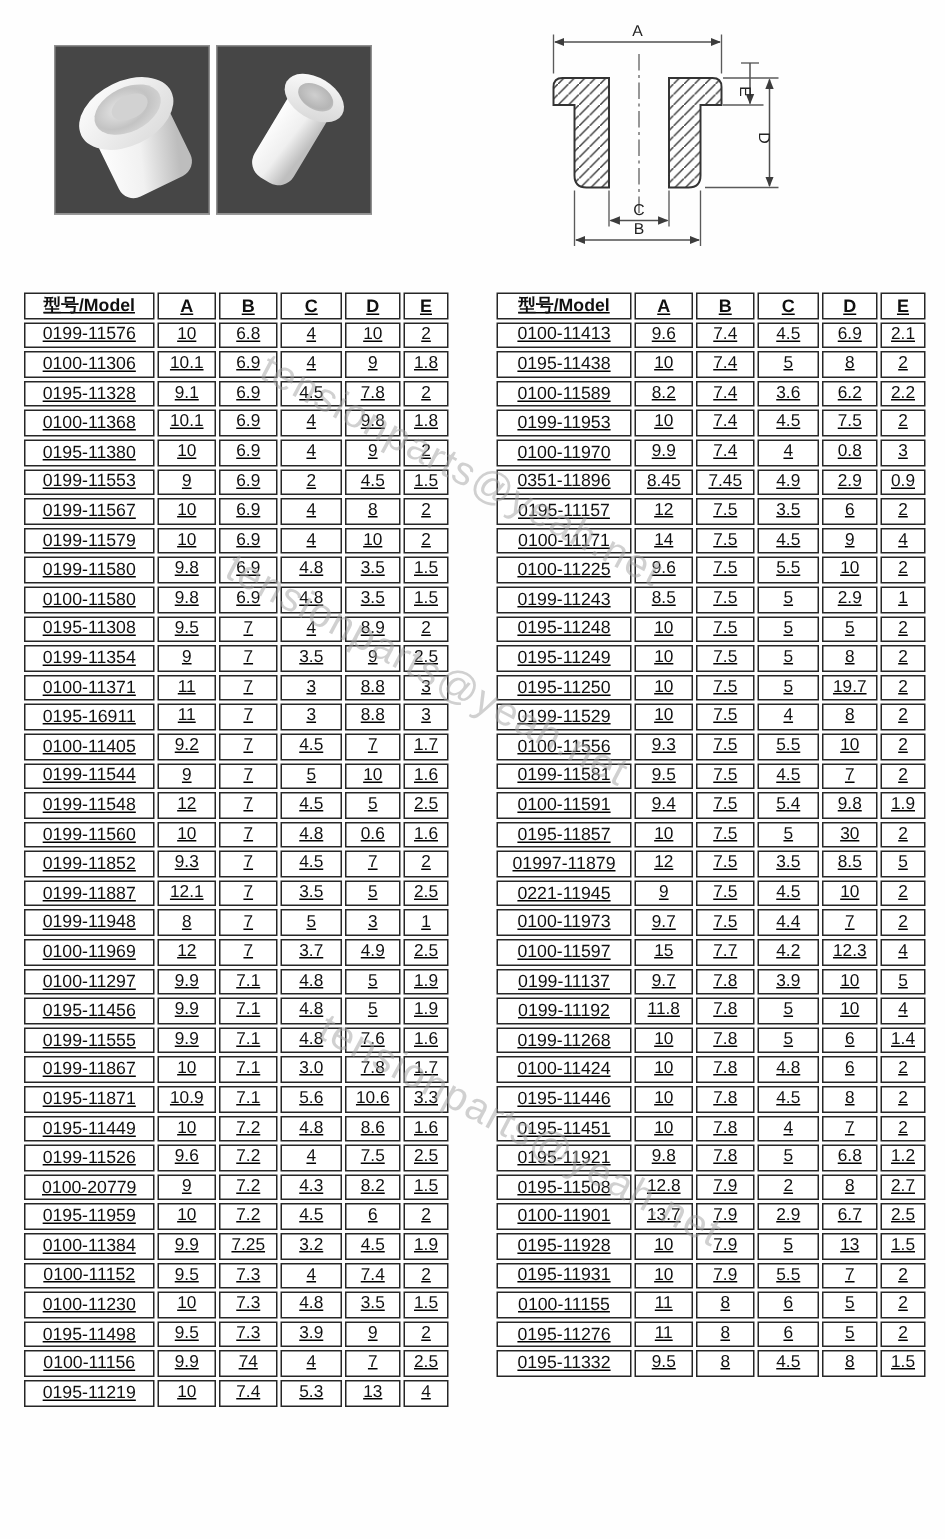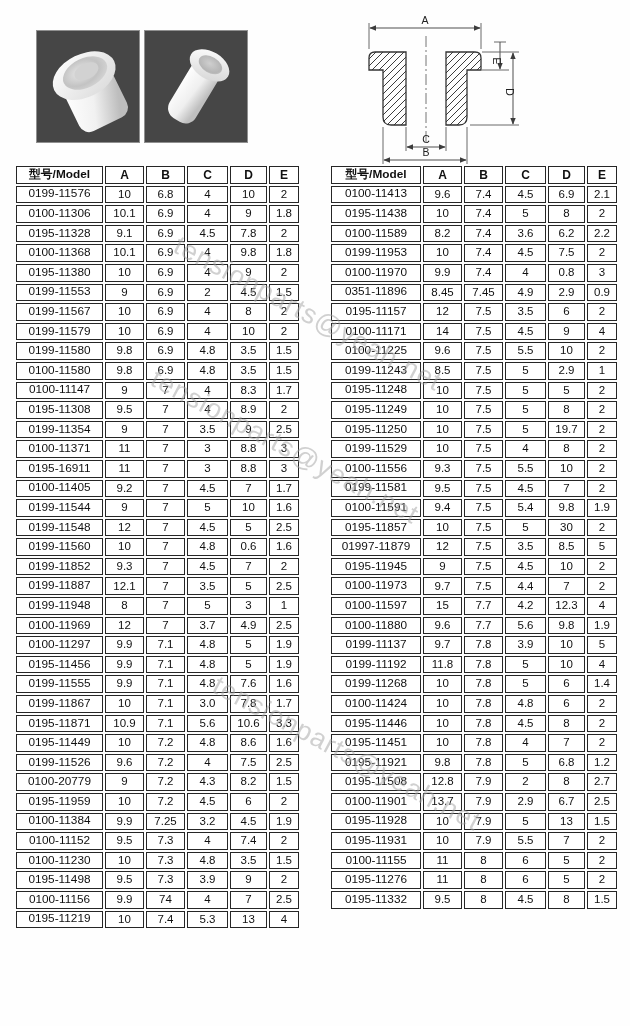--- a/index.html
+++ b/index.html
@@ -13,21 +13,21 @@
   .photo svg{display:block;width:100%;height:100%;}
 
   
   .diagram{position:absolute;left:330px;top:0;width:290px;height:170px;}
   .diagram .dimline{stroke:#4f4f4f;stroke-width:1;fill:none;}
   .diagram .extline{stroke:#5a5a5a;stroke-width:0.9;fill:none;}
   .diagram .part{fill:url(#hatch);stroke:#333;stroke-width:1.3;}
   .diagram text{font-family:"Liberation Sans",sans-serif;font-size:10.5px;fill:#222;}
 
   
-  table.spec{position:absolute;top:164px;border-collapse:separate;border-spacing:2px;table-layout:fixed;}
+  table.spec{position:absolute;top:193px;border-collapse:separate;border-spacing:2px;table-layout:fixed;text-decoration:underline;}
   table.t-left{left:14px;width:281px;}
   table.t-right{left:329px;width:287px;}
   table.spec th,table.spec td{
     border:1px solid #262626;background:#fff;box-sizing:border-box;
     height:17.6px;padding:0 1px;text-align:center;vertical-align:middle;
     font-size:11.5px;line-height:1;color:#101010;white-space:nowrap;overflow:hidden;
   }
   table.spec th{font-weight:bold;font-size:12px;}
   table.spec td:first-child,table.spec th:first-child{font-size:11.8px;}
 
@@ -242,28 +242,20 @@
         </tr>
         <tr>
           <td>0100-11580</td>
           <td>9.8</td>
           <td>6.9</td>
           <td>4.8</td>
           <td>3.5</td>
           <td>1.5</td>
         </tr>
         <tr>
-          <td>0100-11147</td>
-          <td>9</td>
-          <td>7</td>
-          <td>4</td>
-          <td>8.3</td>
-          <td>1.7</td>
-        </tr>
-        <tr>
           <td>0195-11308</td>
           <td>9.5</td>
           <td>7</td>
           <td>4</td>
           <td>8.9</td>
           <td>2</td>
         </tr>
         <tr>
           <td>0199-11354</td>
           <td>9</td>
@@ -641,21 +633,21 @@
         </tr>
         <tr>
           <td>01997-11879</td>
           <td>12</td>
           <td>7.5</td>
           <td>3.5</td>
           <td>8.5</td>
           <td>5</td>
         </tr>
         <tr>
-          <td>0195-11945</td>
+          <td>0221-11945</td>
           <td>9</td>
           <td>7.5</td>
           <td>4.5</td>
           <td>10</td>
           <td>2</td>
         </tr>
         <tr>
           <td>0100-11973</td>
           <td>9.7</td>
           <td>7.5</td>
@@ -663,28 +655,20 @@
           <td>7</td>
           <td>2</td>
         </tr>
         <tr>
           <td>0100-11597</td>
           <td>15</td>
           <td>7.7</td>
           <td>4.2</td>
           <td>12.3</td>
           <td>4</td>
-        </tr>
-        <tr>
-          <td>0100-11880</td>
-          <td>9.6</td>
-          <td>7.7</td>
-          <td>5.6</td>
-          <td>9.8</td>
-          <td>1.9</td>
         </tr>
         <tr>
           <td>0199-11137</td>
           <td>9.7</td>
           <td>7.8</td>
           <td>3.9</td>
           <td>10</td>
           <td>5</td>
         </tr>
         <tr>

